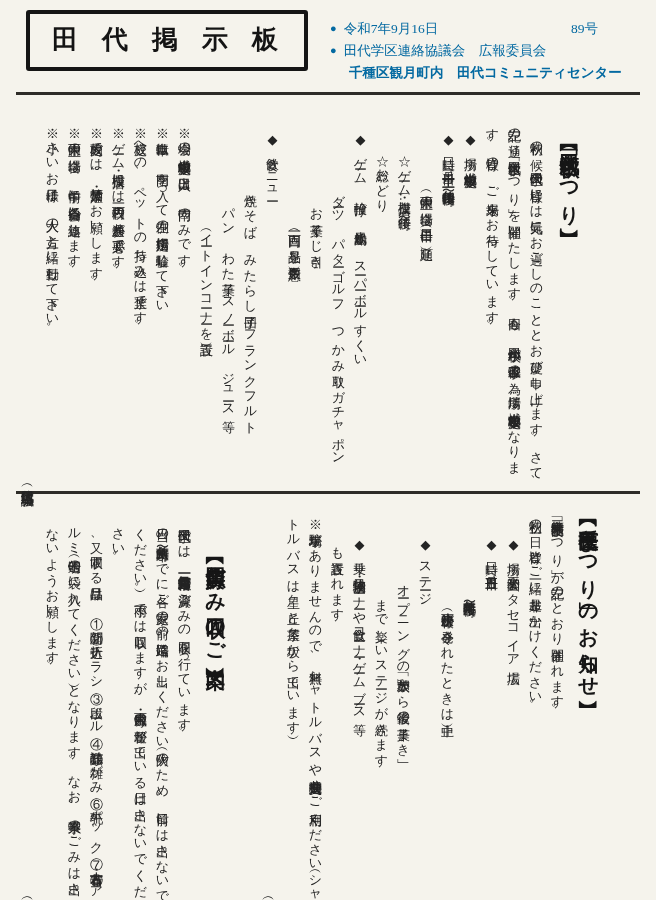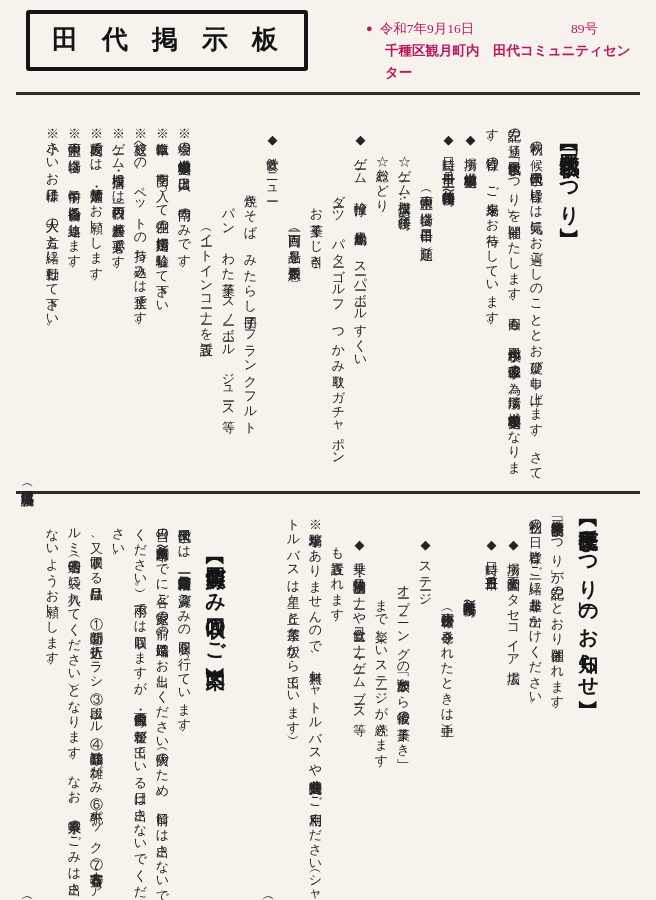--- a/index.html
+++ b/index.html
@@ -11,21 +11,21 @@
   .page{box-sizing:border-box;width:656px;height:900px;padding:6px 10px 0 10px;}
 
   
   .hdr{display:flex;align-items:flex-start;gap:22px;padding:4px 4px 6px 16px;}
   .masthead-box{
     border:4px solid #151515;border-radius:3px;
     padding:12px 2px 12px 22px;
     font-size:26px;font-weight:bold;letter-spacing:24px;line-height:1.1;
     white-space:nowrap;color:#141414;background:transparent;
   }
-  .hdr-info{flex:1;font-size:13.5px;line-height:1.62;padding-top:8px;color:#be185d;margin-left:36px;}
+  .hdr-info{flex:1;font-size:13.5px;line-height:1.62;padding-top:8px;color:#0369a1;}
   .hline1{display:flex;justify-content:space-between;padding-right:44px;}
   .blt{font-size:11px;margin-right:7px;vertical-align:1px;}
   .hline3{padding-left:19px;font-weight:bold;}
 
   
   .rule{border:none;border-top:3px solid #2e2c28;margin:2px 6px;}
 
   
   .vsec{
     writing-mode:vertical-rl;text-orientation:mixed;
@@ -58,20 +58,21 @@
 
   <div class="hdr">
     <div class="masthead-box">
       <span>田代掲示板</span>
     </div>
     <div class="hdr-info">
       <div class="hline1">
         <span><span class="blt">●</span><span>令和7年9月16日</span></span>
         <span>89号</span>
       </div>
+      <div><span class="blt">●</span><span>田代学区連絡協議会　広報委員会</span></div>
       <div class="hline3">千種区観月町内　田代コミュニティセンター</div>
     </div>
   </div>
 
   <hr class="rule">
 
   <section id="sec1" class="vsec">
     <h2 class="sec-title t1">【田代学区「秋まつり」】</h2>
     <p class="ln ind1">初秋の候、田代学区の皆様には元気にお過ごしのこととお慶び申し上げます。さて、左記の通り田代学区「秋まつり」を開催いたします。今回も、田代小学校が改修工事の為、場所は城山中学校校庭となります。皆様の、ご来場をお待ちしています。</p>
     <p class="ln pt1">◆場所　城山中学校校庭</p>

